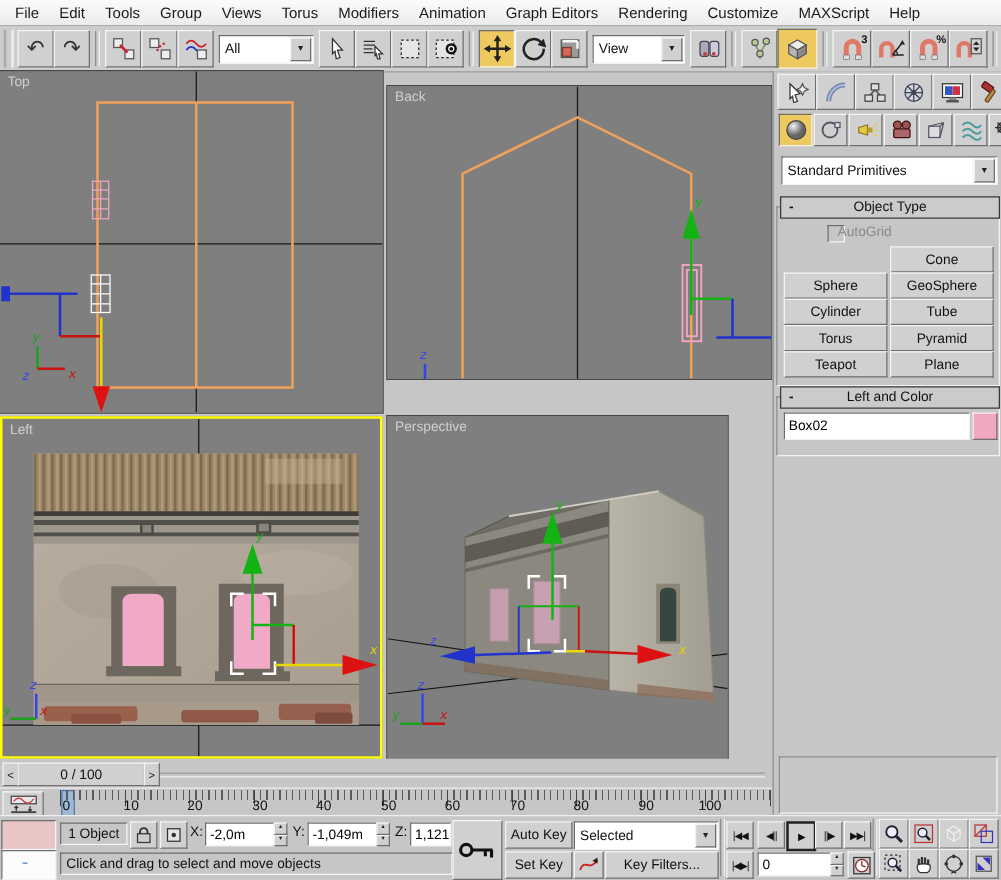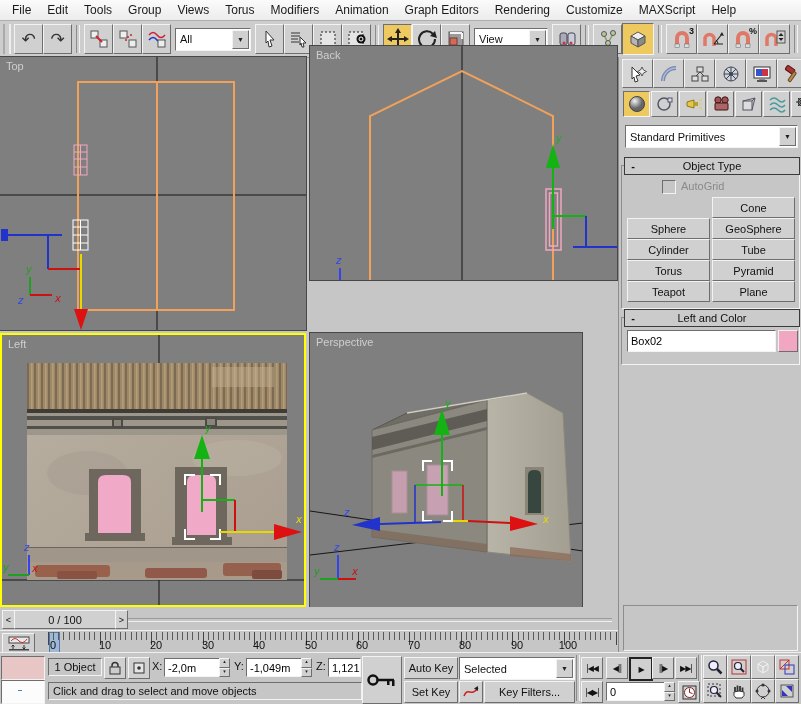--- a/index.html
+++ b/index.html
@@ -236,21 +236,21 @@
     <g>
       <line x1="30" y1="220" x2="30" y2="238" stroke="#1fa11f" stroke-width="2"></line>
       <line x1="30" y1="238" x2="52" y2="238" stroke="#cc1111" stroke-width="2"></line>
       <text x="26" y="216" fill="#1fa11f" font-size="10" font-style="italic">y</text>
       <text x="18" y="247" fill="#3344ee" font-size="10" font-style="italic">z</text>
       <text x="55" y="245" fill="#cc1111" font-size="10" font-style="italic">x</text>
     </g>
   </svg>
 </div>
 
-<div class="vp" style="left:310px;top:46px;width:307px;height:234px;">
+<div class="vp" style="left:310px;top:69px;width:307px;height:234px;">
   <div class="vp-label">Back</div>
   <svg width="307" height="273">
     <line x1="152" y1="0" x2="152" y2="273" stroke="#161616"></line>
     <line x1="0" y1="253" x2="307" y2="253" stroke="#161616"></line>
     <g>
       <path d="M60 255 L60 70 L152 25 L243 70 L243 255 Z" fill="none" stroke="#f2a15a" stroke-width="2"></path>
     </g>
     <g stroke="#f1a7c1" fill="none" stroke-width="1.5">
       <rect x="236" y="143" width="15" height="61"></rect>
       <rect x="239.5" y="147" width="8" height="53"></rect>
@@ -539,21 +539,21 @@
     <div class="val">Standard Primitives</div>
     <div class="arrowbox">▼</div>
   </div>
 
   <div class="abs groovebox" style="left:2px;top:108px;width:177px;height:142px;"></div>
   <div class="rollout-hd" style="left:5px;top:100px;">
     <span class="minus">-</span>
     <span class="ttl">Object Type</span>
   </div>
   <div class="abs" style="left:43px;top:123px;width:12px;height:12px;background:#c6c6c6;border:1px solid;border-color:#6e6e6e #f3f3f3 #f3f3f3 #6e6e6e;"></div>
-  <div class="abs statlabel" style="left:62px;top:123px;color:#8a8a8a;">AutoGrid</div>
+  <div class="abs statlabel" style="left:51px;top:123px;color:#8a8a8a;">AutoGrid</div>
   <div class="btn panel-btn" style="left:8px;top:140px;margin-top:40px;">Box</div>
   <div class="btn panel-btn" style="left:93px;top:140px;">Cone</div>
   <div class="btn panel-btn" style="left:8px;top:161px;">Sphere</div>
   <div class="btn panel-btn" style="left:93px;top:161px;">GeoSphere</div>
   <div class="btn panel-btn" style="left:8px;top:182px;">Cylinder</div>
   <div class="btn panel-btn" style="left:93px;top:182px;">Tube</div>
   <div class="btn panel-btn" style="left:8px;top:203px;">Torus</div>
   <div class="btn panel-btn" style="left:93px;top:203px;">Pyramid</div>
   <div class="btn panel-btn" style="left:8px;top:224px;">Teapot</div>
   <div class="btn panel-btn" style="left:93px;top:224px;">Plane</div>

